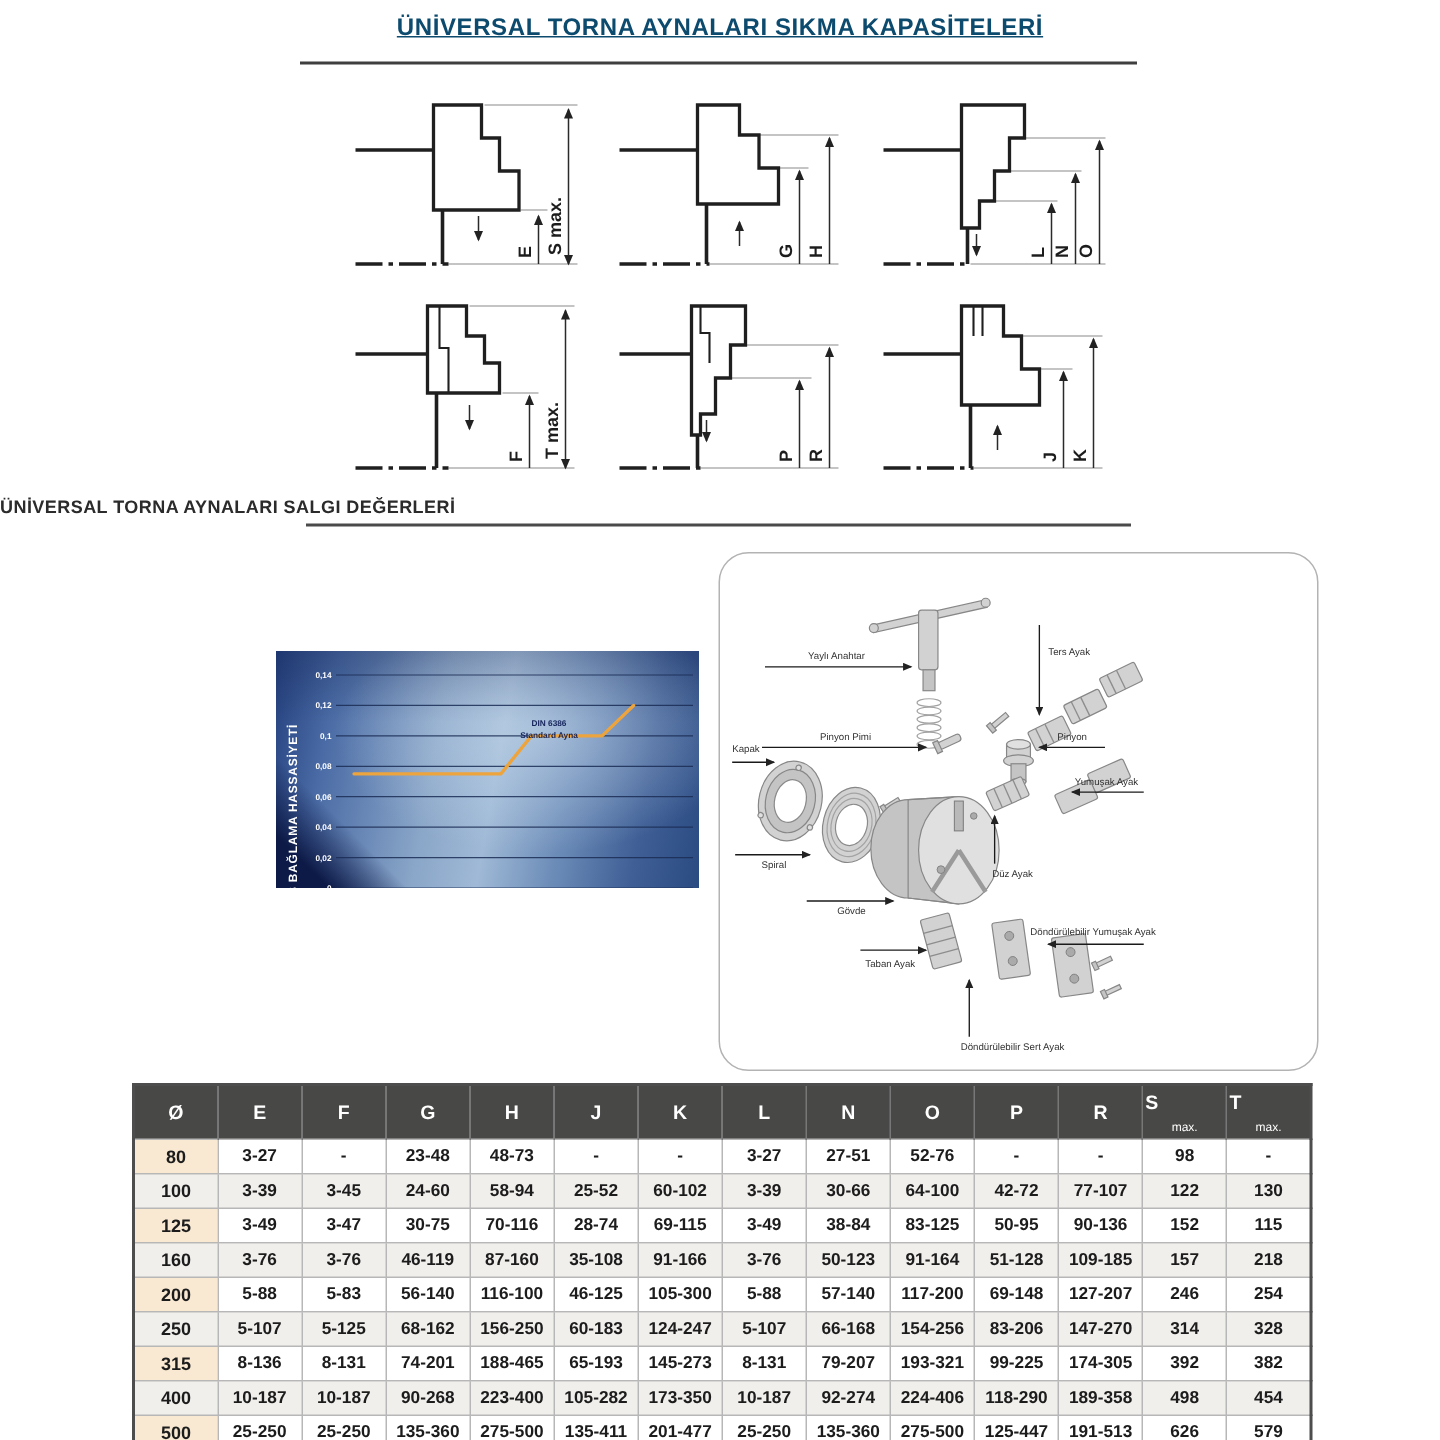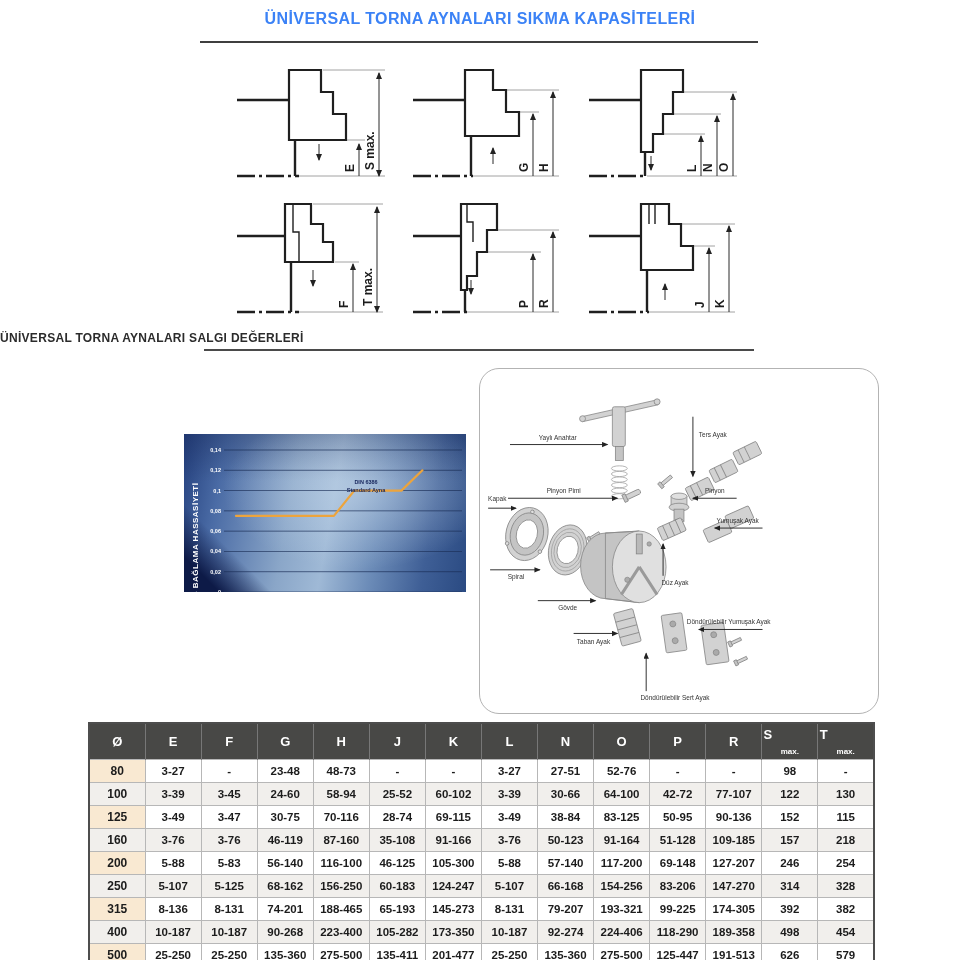--- a/index.html
+++ b/index.html
@@ -1,17 +1,17 @@
 <!DOCTYPE html>
 <html><head>
 <meta charset="utf-8">
 <style>
   html,body{margin:0;padding:0;background:#fff;}
   .page{position:relative;width:960px;height:960px;background:#fff;font-family:"Liberation Sans",sans-serif;overflow:hidden;}
-  .title1{position:absolute;top:10px;left:0;width:100%;text-align:center;font-size:16px;font-weight:800;letter-spacing:.4px;color:#3b82f6;margin:0;}
+  .title1{position:absolute;top:10px;left:0;width:100%;text-align:center;font-size:16px;font-weight:800;letter-spacing:.4px;color:#0c4a6e;margin:0;text-decoration:underline;}
   .rule1{position:absolute;top:41px;left:200px;width:558px;height:2px;background:#3f3f3f;}
   .title2{position:absolute;top:331px;left:0;width:100%;font-size:12px;font-weight:800;letter-spacing:.3px;color:#2b2b2b;margin:0;}
   .rule2{position:absolute;top:349px;left:204px;width:550px;height:2px;background:#4a4a4a;}
   .diagrams{position:absolute;left:233px;top:56px;display:grid;grid-template-columns:repeat(3,176px);row-gap:10px;}
   .jaw{fill:none;stroke:#1f1f1f;stroke-width:2.2;stroke-linejoin:miter;}
   .bodyl{stroke:#1f1f1f;stroke-width:2.4;fill:none;}
   .cl{stroke-dasharray:18 4 3 4;}
   .thin{stroke:#8a8a8a;stroke-width:.8;}
   .dim{stroke:#2a2a2a;stroke-width:1;fill:none;}
   .dlab{font-family:"Liberation Sans",sans-serif;font-size:12px;font-weight:700;fill:#1c1c1c;}
@@ -26,21 +26,21 @@
   .arr{stroke:#1a1a1a;stroke-width:.9;fill:none;}
   .part{fill:#d2d2d2;stroke:#878787;stroke-width:.8;}
   .partd{fill:#c4c4c4;stroke:#878787;stroke-width:.8;}
   .partl{fill:#e0e0e0;stroke:#878787;stroke-width:.8;}
   .ring{fill:none;stroke:#a3a3a3;stroke-width:.8;}
   .groove{stroke:#8d8d8d;stroke-width:.9;}
   .tblwrap{position:absolute;left:88px;top:722px;}
   table{border-collapse:collapse;width:787px;table-layout:fixed;border:2px solid #4d4d4d;}
   th{background:#484846;color:#fff;font-size:13px;font-weight:800;height:33px;text-align:center;border-left:1px solid #777;}
   th:first-child{border-left:none;}
-  .hsub{font-size:8px;font-weight:700;vertical-align:baseline;padding-left:44px;}
+  .hsub{font-size:8px;font-weight:400;vertical-align:baseline;padding-left:44px;}
   td{height:22px;text-align:center;font-size:11.5px;font-weight:700;color:#1c1c1c;border:1px solid #b7b7b7;background:#fff;padding:0;}
   tr.alt td{background:#f1efec;}
   td.diam{background:#f9e9d2;font-size:12px;font-weight:800;}
 </style>
 </head>
 <body>
 
 <svg width="0" height="0" style="position:absolute" aria-hidden="true">
   <defs>
     <marker id="ah" orient="auto-start-reverse" markerWidth="8" markerHeight="8" refX="6" refY="3">

